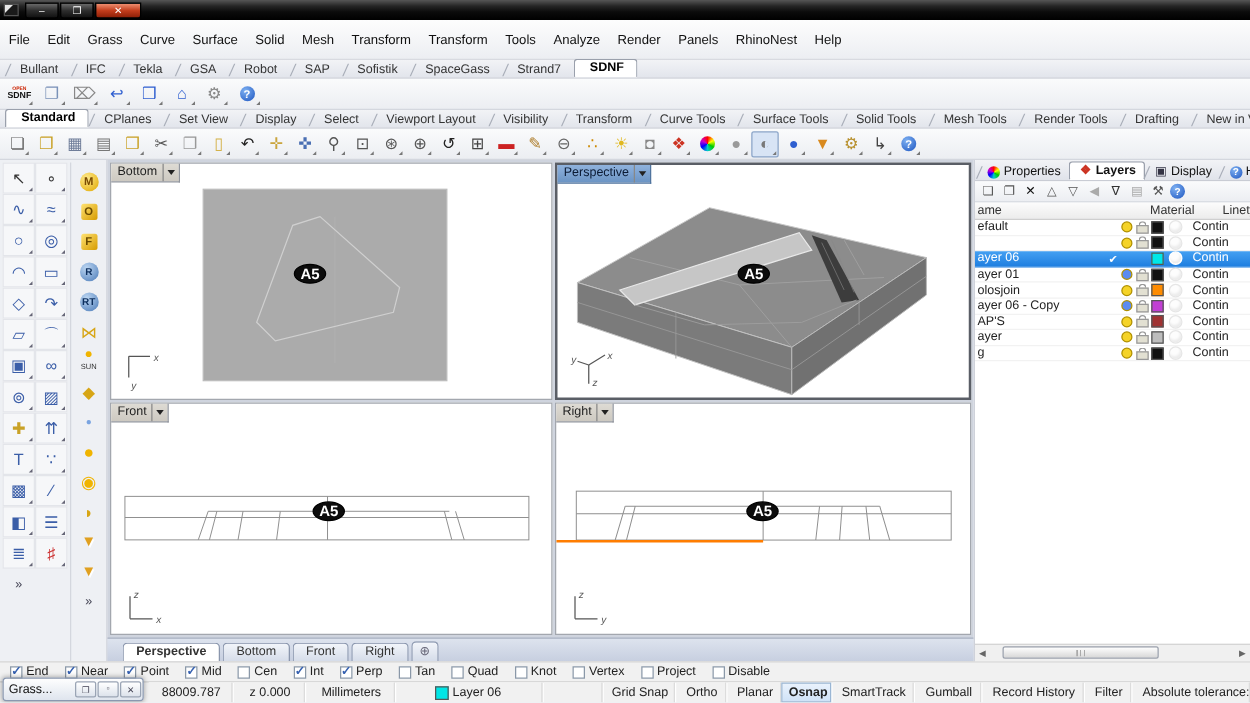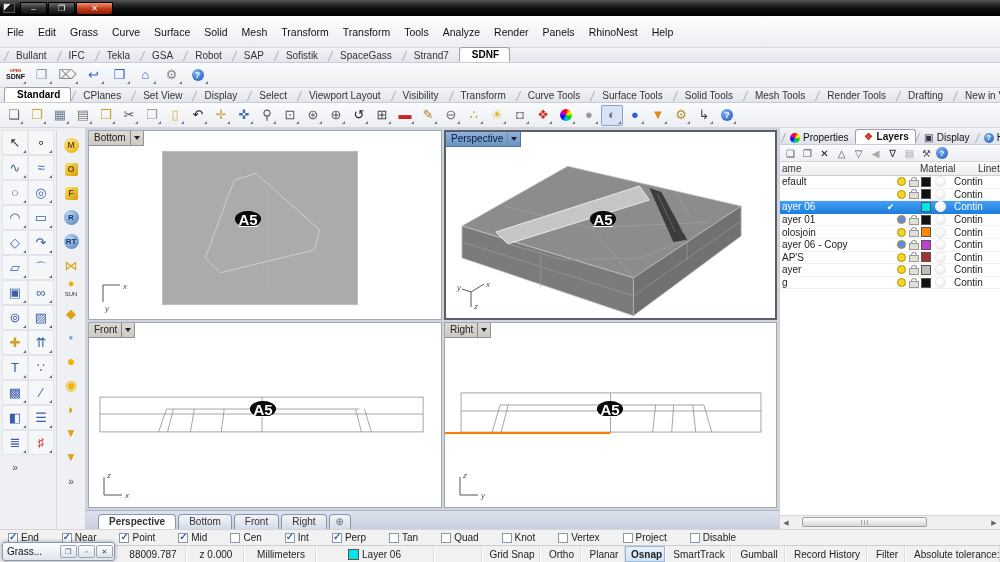--- a/index.html
+++ b/index.html
@@ -76,21 +76,21 @@
   #vp-bottom { left:2px; top:2px; width:354px; height:190px; }
   #vp-persp  { left:358px; top:2px; right:2px; height:190px; }
   #vp-front  { left:2px; top:194px; width:354px; bottom:2px; }
   #vp-right  { left:358px; top:194px; right:2px; bottom:2px; }
   .vplabel { position:absolute; top:0; left:0; height:15px; display:flex; align-items:stretch; background:linear-gradient(#dedbd4,#cdc9c1); border:1px solid #90949c; border-top:none; border-left:none; font-size:10px; color:#222; z-index:3; }
   .viewport.active .vplabel { background:linear-gradient(#8fb2dd,#6b94c4); color:#0a1a33; border-color:#50749e; }
   .vplabel .txt { padding:1px 4px 0 5px; }
   .vplabel .dd { width:13px; border-left:1px solid #888; display:flex; align-items:center; justify-content:center; }
   .vplabel .dd::after { content:""; border:3px solid transparent; border-top:4px solid #222; margin-top:3px; }
   .vcanvas { position:absolute; inset:0; width:100%; height:100%; }
-  .a5badge { position:absolute; width:26px; height:16px; background:#0c0c0c; border:1px solid #000; border-radius:50%; color:#fff; font-size:15px; font-weight:bold; display:flex; align-items:center; justify-content:center; z-index:2;text-decoration:underline; }
+  .a5badge { position:absolute; width:26px; height:16px; background:#0c0c0c; border:1px solid #000; border-radius:50%; color:#fff; font-size:12px; font-weight:bold; display:flex; align-items:center; justify-content:center; z-index:2; }
   .axis { position:absolute; left:10px; bottom:6px; z-index:2; }
   .axis text { font-size:8px; font-style:italic; fill:#555; }
   .axis line { stroke:#555; stroke-width:1; }
 
   
   .vptabs { height:19px; background:linear-gradient(#dde3ee,#c7cfe0); border-top:1px solid #aab2c4; display:flex; align-items:flex-end; padding-left:12px; font-size:10px; flex:0 0 auto; }
   .vtab { padding:1px 10px 2px; margin-right:2px; border:1px solid #8a96ad; border-bottom:none; border-radius:4px 4px 0 0; background:linear-gradient(#f2f5fa,#d5dce9); color:#333; }
   .vtab.active { background:#fff; font-weight:bold; }
   .vtab.plus { padding:1px 6px 2px; color:#667; }
 
@@ -129,21 +129,21 @@
   .layer-row .ltype { width:46px; white-space:nowrap; overflow:hidden; }
   .layer-row.selected { background:linear-gradient(#44a0f2,#1f7fe0); color:#fff; border-bottom-color:#1f7fe0; }
   .layer-row.selected .mat { border-color:#fff; }
   .pscroll { height:14px; background:#f0f0f0; border-top:1px solid #d5d5d5; display:flex; align-items:center; position:relative; }
   .pscroll .arr { width:12px; text-align:center; font-size:7px; color:#666; }
   .pscroll .arr.right { margin-left:auto; }
   .pthumb { position:absolute; left:22px; width:125px; height:10px; top:1px; background:linear-gradient(#fefefe,#d8d8d8); border:1px solid #9aa0ac; border-radius:2px; }
   .pthumb::after { content:""; position:absolute; left:50%; top:2px; width:8px; height:5px; margin-left:-4px; background:repeating-linear-gradient(90deg,#aaa 0 1px,transparent 1px 3px); }
 
   
-  .osnapbar { height:16px; background:#f1f1f1; border-top:1px solid #d5d5d5; display:flex; align-items:center; gap:23px; padding-left:8px; font-size:10px; flex:0 0 auto; }
+  .osnapbar { height:16px; background:#f1f1f1; border-top:1px solid #d5d5d5; display:flex; align-items:center; gap:13px; padding-left:8px; font-size:10px; flex:0 0 auto; }
   .osnap-item { display:flex; align-items:center; gap:3px; color:#222; }
   .cb { width:10px; height:10px; background:#fff; border:1px solid #8a98a8; position:relative; }
   .osnap-item.checked .cb::after { content:"✓"; position:absolute; left:0; top:-3px; color:#3560b0; font-size:10px; font-weight:bold; }
 
   
   .statusbar { height:17px; background:#f1f1f1; border-top:1px solid #cfcfcf; display:flex; align-items:stretch; padding-left:118px; font-size:10px; flex:0 0 auto; }
   .sseg { display:flex; align-items:center; justify-content:center; gap:3px; border-right:1px solid #dcdcdc; box-shadow:1px 0 0 #fff; white-space:nowrap; overflow:hidden; color:#222; }
   .sseg.grow { flex:1; justify-content:flex-start; padding-left:6px; }
   .sseg.on { background:linear-gradient(#eaf2fc,#cfe2f7); font-weight:bold; border:1px solid #9ab6d4; }
   .sseg .chip { width:0; height:11px; }

